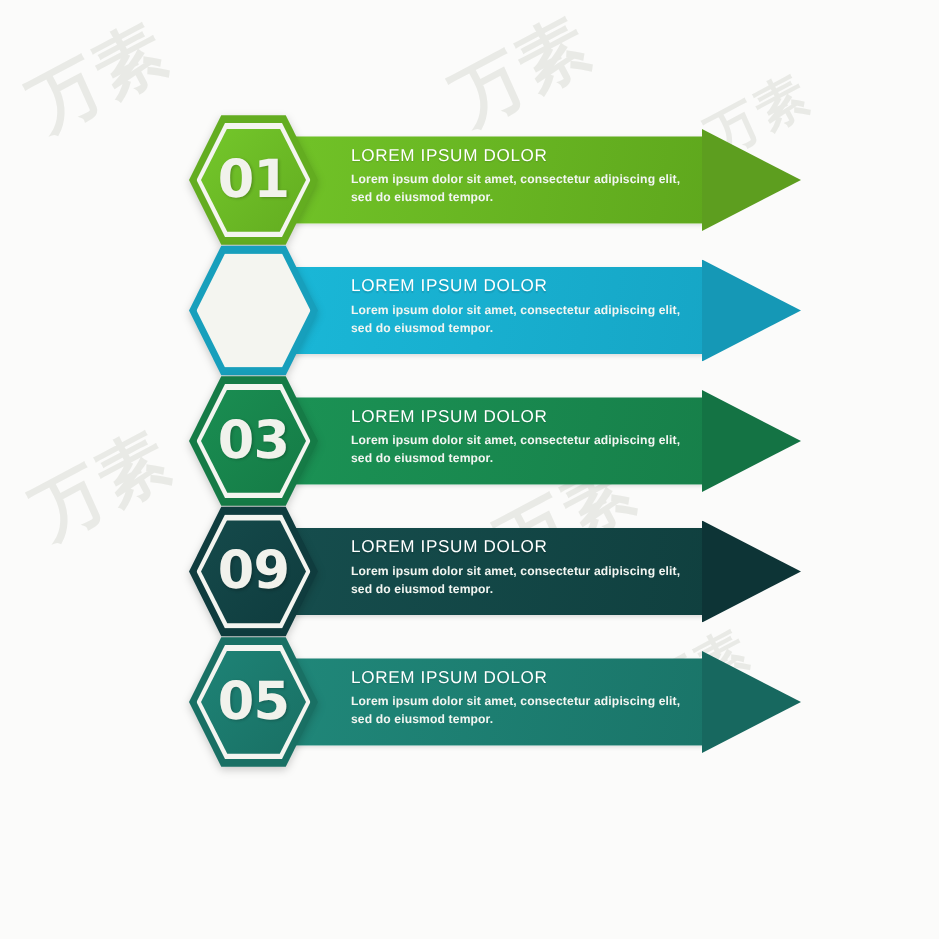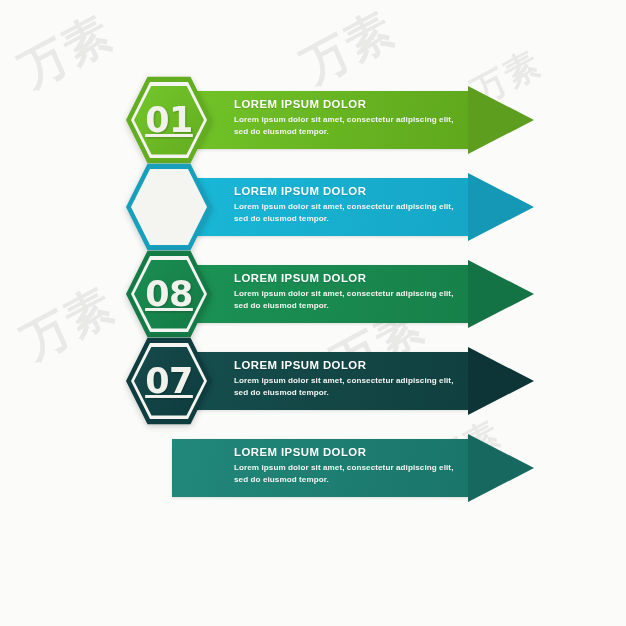--- a/index.html
+++ b/index.html
@@ -76,21 +76,21 @@
 
   
   .bar-text {
     position: absolute;
     left: 62px;
     top: 7px;
     width: 220px;
   }
   .bar-title {
     font-size: 11.4px;
-    font-weight: 700;
+    font-weight: 400;
     letter-spacing: 0.45px;
     color: #ffffff;
     margin: 0 0 3px 0;
     line-height: 1.1;
     text-shadow: 0 1px 1px rgba(0,0,0,0.14);
   }
   .bar-desc {
     font-size: 8.1px;
     line-height: 1.48;
     color: #f2f5f1;
@@ -134,21 +134,20 @@
     justify-content: center;
   }
   .hex-number {
     font-family: "DejaVu Sans", sans-serif;
     font-size: 35px;
     font-weight: 700;
     color: #f1f2ec;
     letter-spacing: -0.5px;
     line-height: 1;
     text-shadow: 1px 1px 2px rgba(0,0,0,0.22);
-    text-decoration: underline;
   }
 </style>
 </head>
 <body style="width: 626px; height: 626px; background: rgb(251, 251, 250);">
 
 <div id="watermark-layer">
     <div class="wm" style="left: 18px; top: 28px; font-size: 46px; color: rgb(233, 234, 230);">万素</div>
     <div class="wm" style="left: 300px; top: 24px; font-size: 46px; color: rgb(233, 234, 230);">万素</div>
     <div class="wm" style="left: 20px; top: 300px; font-size: 46px; color: rgb(233, 234, 230);">万素</div>
     <div class="wm" style="left: 330px; top: 320px; font-size: 46px; color: rgb(233, 234, 230);">万素</div>
@@ -194,44 +193,51 @@
         <div class="bar-head" style="background: rgb(20, 115, 68);"></div>
         <div class="bar-text">
           <p class="bar-title">LOREM IPSUM DOLOR</p>
           <p class="bar-desc">Lorem ipsum dolor sit amet, consectetur adipiscing elit, sed do eiusmod tempor.</p>
         </div>
       </div>
       <div class="hex-wrap">
         <div class="hex-outer" style="background: rgb(21, 123, 70);"></div>
         <div class="hex-ring"></div>
         <div class="hex-inner" style="background: linear-gradient(135deg, rgb(26, 142, 82) 0%, rgb(21, 123, 70) 100%);">
-          <span class="hex-number">08</span>
+          <span class="hex-number">03</span>
         </div>
       </div>
     </div>
     <div class="row" style="top: 336px;">
       <div class="bar-wrap">
         <div class="bar-body" style="background: linear-gradient(100deg, rgb(22, 78, 78) 0%, rgb(16, 64, 63) 100%);"></div>
         <div class="bar-head" style="background: rgb(13, 52, 54);"></div>
         <div class="bar-text">
           <p class="bar-title">LOREM IPSUM DOLOR</p>
           <p class="bar-desc">Lorem ipsum dolor sit amet, consectetur adipiscing elit, sed do eiusmod tempor.</p>
         </div>
       </div>
       <div class="hex-wrap">
         <div class="hex-outer" style="background: rgb(15, 60, 62);"></div>
         <div class="hex-ring"></div>
         <div class="hex-inner" style="background: linear-gradient(135deg, rgb(21, 74, 75) 0%, rgb(15, 60, 62) 100%);">
-          <span class="hex-number">07</span>
+          <span class="hex-number">09</span>
         </div>
       </div>
     </div>
     <div class="row" style="top: 423px;">
       <div class="bar-wrap">
         <div class="bar-body" style="background: linear-gradient(100deg, rgb(32, 136, 122) 0%, rgb(26, 117, 105) 100%);"></div>
         <div class="bar-head" style="background: rgb(23, 104, 95);"></div>
         <div class="bar-text">
           <p class="bar-title">LOREM IPSUM DOLOR</p>
           <p class="bar-desc">Lorem ipsum dolor sit amet, consectetur adipiscing elit, sed do eiusmod tempor.</p>
         </div>
       </div>
+      <div class="hex-wrap">
+        <div class="hex-outer" style="background: rgb(25, 112, 100);"></div>
+        <div class="hex-ring"></div>
+        <div class="hex-inner" style="background: linear-gradient(135deg, rgb(30, 131, 118) 0%, rgb(25, 112, 100) 100%);">
+          <span class="hex-number">05</span>
+        </div>
+      </div>
     </div>
   </div>
 
 </body></html>

